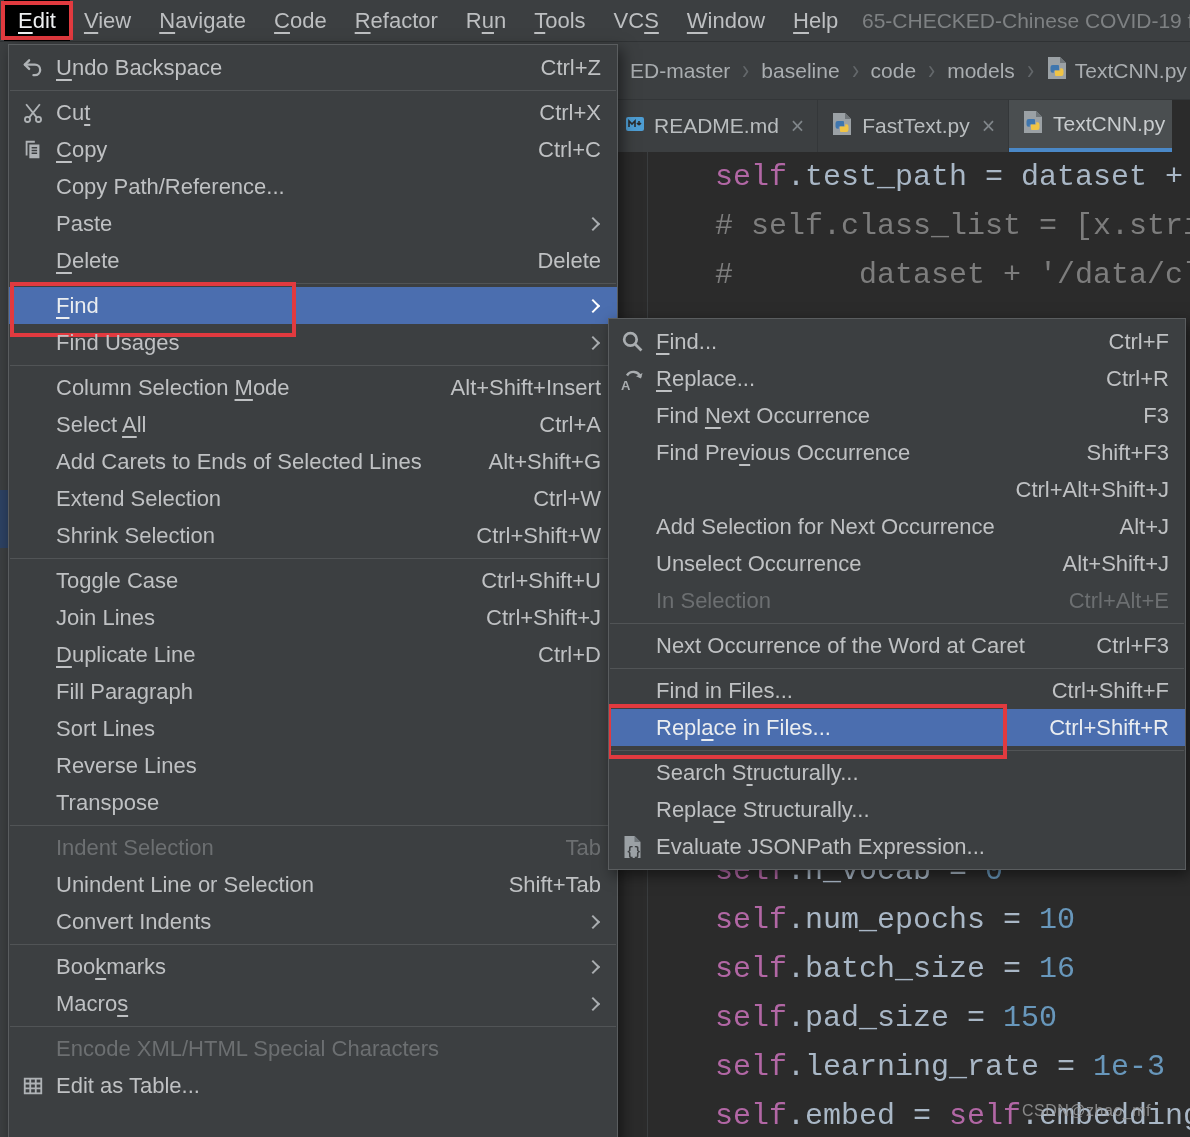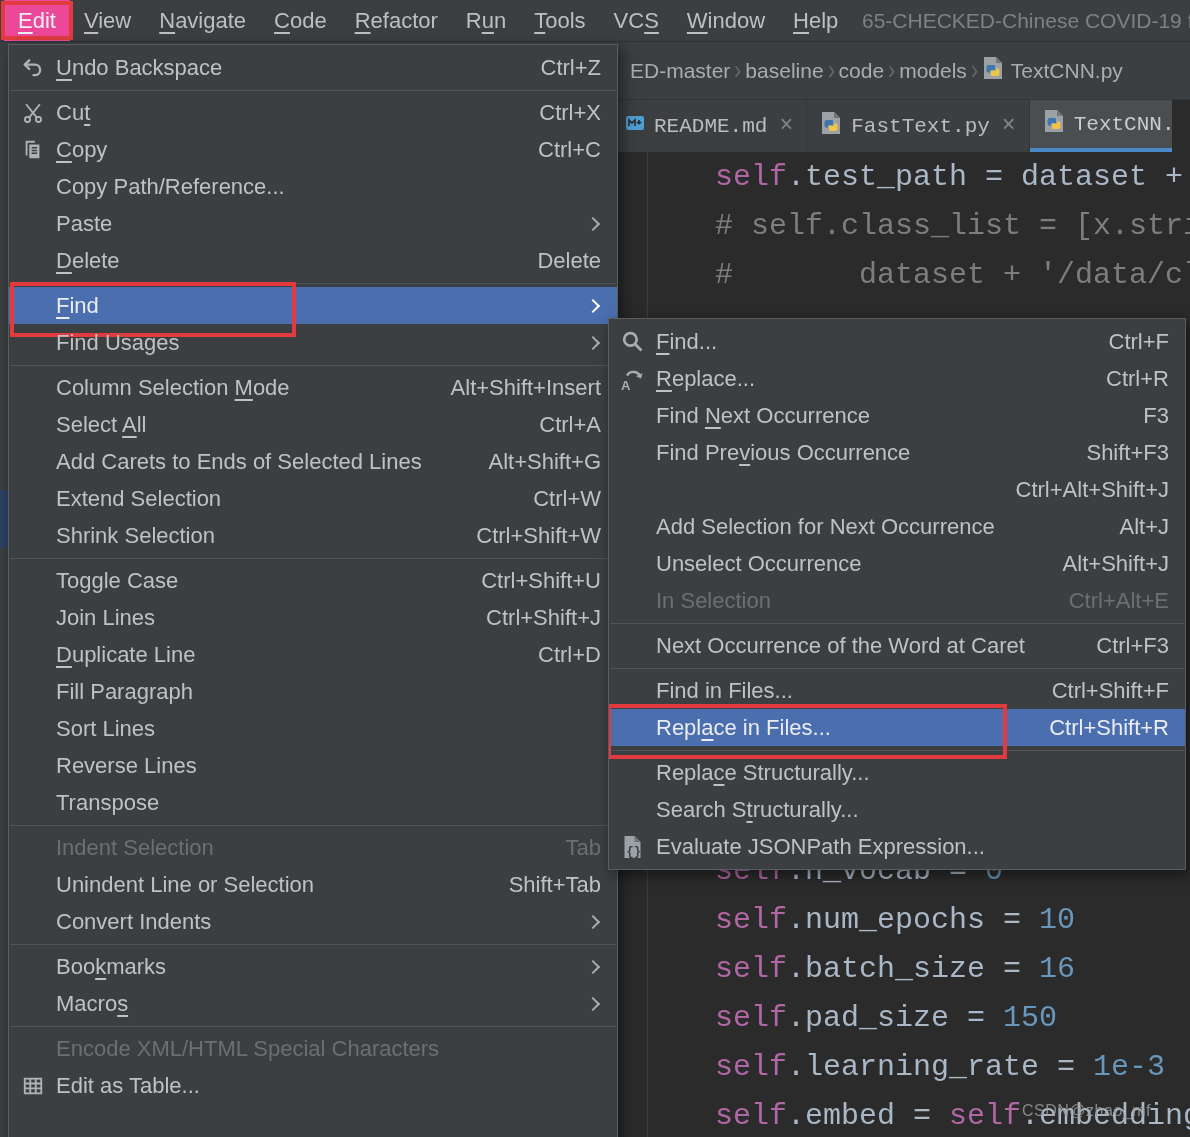--- a/index.html
+++ b/index.html
@@ -10,38 +10,38 @@
     cursor: default; -webkit-user-select: none; user-select: none;
   }
 
   
   .menubar { position: absolute; left: 0; top: 0; width: 100%; height: 42px;
     background: #3C3F41; border-bottom: 1px solid #2F3234; display: flex;
     align-items: stretch; z-index: 6; overflow: hidden; }
   .mb-items { display: flex; padding-left: 4px; }
   .menubar-item { display: flex; align-items: center; padding: 0 14px;
     font-size: 22px; color: #BDBFC1; position: relative; white-space: nowrap; }
-  .menubar-item.selected { background: #ec4899; color: #EDEFF1; }
+  .menubar-item.selected { background: #000000; color: #EDEFF1; }
   .menubar-item.red-box::after { content: ''; position: absolute; inset: 1px -3px;
     border: 4px solid #E13A3F; pointer-events: none; }
   .menubar-title { position: absolute; left: 862px; top: 0; height: 42px;
     line-height: 42px; font-size: 21px; color: #7E8183; white-space: nowrap; }
 
   
   .breadcrumb-bar { position: absolute; left: 0; top: 42px; width: 100%; height: 58px;
     background: #3C3F41; z-index: 1; border-bottom: 1px solid #333638; }
   .breadcrumb { position: absolute; left: 630px; top: 0; right: 0; height: 100%;
-    display: flex; align-items: center; gap: 3px; font-size: 21px; color: #A9ADB0;
+    display: flex; align-items: center; gap: 11px; font-size: 21px; color: #A9ADB0;
     white-space: nowrap; overflow: hidden; }
   .crumb-sep { color: #63676A; font-size: 27px; font-weight: 300; transform: scaleX(.8); }
   .crumb-file { display: flex; align-items: center; gap: 7px; }
 
   
   .tabbar { position: absolute; left: 612px; top: 100px; right: 18px; height: 52px;
-    background: #3C3F41; display: flex; z-index: 1; overflow: hidden; font-family: Liberation Mono, monospace; }
+    background: #3C3F41; display: flex; z-index: 1; overflow: hidden; }
   .tab { display: flex; align-items: center; gap: 9px; padding: 0 13px;
     font-size: 21px; color: #B9BDBF; border-right: 1px solid #343739; white-space: nowrap; }
   .tab.active { background: #4A4E50; border-bottom: 4px solid #4A88C7;
     color: #C8CCCE; flex: 1; }
   .tab-close { color: #80868A; font-size: 23px; margin-left: 3px; line-height: 1; }
 
   
   .editor-area { position: absolute; left: 0; top: 152px; right: 0; bottom: 0;
     background: #2B2B2B; z-index: 0; }
   .gutter { position: absolute; left: 618px; top: 152px; width: 30px; bottom: 0;
@@ -414,25 +414,25 @@
       <span class="mi-shortcut">Ctrl+Shift+F</span>
     </div>
     <div class="mi selected red-box">
       <span class="mi-icon"></span>
       <span class="mi-label">Repl<span class="u">a</span>ce in Files...</span>
       <span class="mi-shortcut">Ctrl+Shift+R</span>
     </div>
     <div class="mi-sep"></div>
     <div class="mi">
       <span class="mi-icon"></span>
+      <span class="mi-label">Search S<span class="u">t</span>ructurally...</span>
+    </div>
+    <div class="mi">
+      <span class="mi-icon"></span>
       <span class="mi-label">Repla<span class="u">c</span>e Structurally...</span>
-    </div>
-    <div class="mi">
-      <span class="mi-icon"></span>
-      <span class="mi-label">Search S<span class="u">t</span>ructurally...</span>
     </div>
     <div class="mi">
       <span class="mi-icon">
         <svg width="23" height="24" viewBox="0 0 22 24">
           <path d="M3 1h10l6 6v16H3z" fill="#9BA1A5"></path>
           <path d="M13 1v6h6z" fill="#6F7579"></path>
           <text x="5" y="20" font-size="12" font-weight="bold" fill="#3C3F41" font-family="Liberation Mono, monospace">{}</text>
         </svg>
       </span>
       <span class="mi-label">Evaluate JSONPath Expression...</span>

